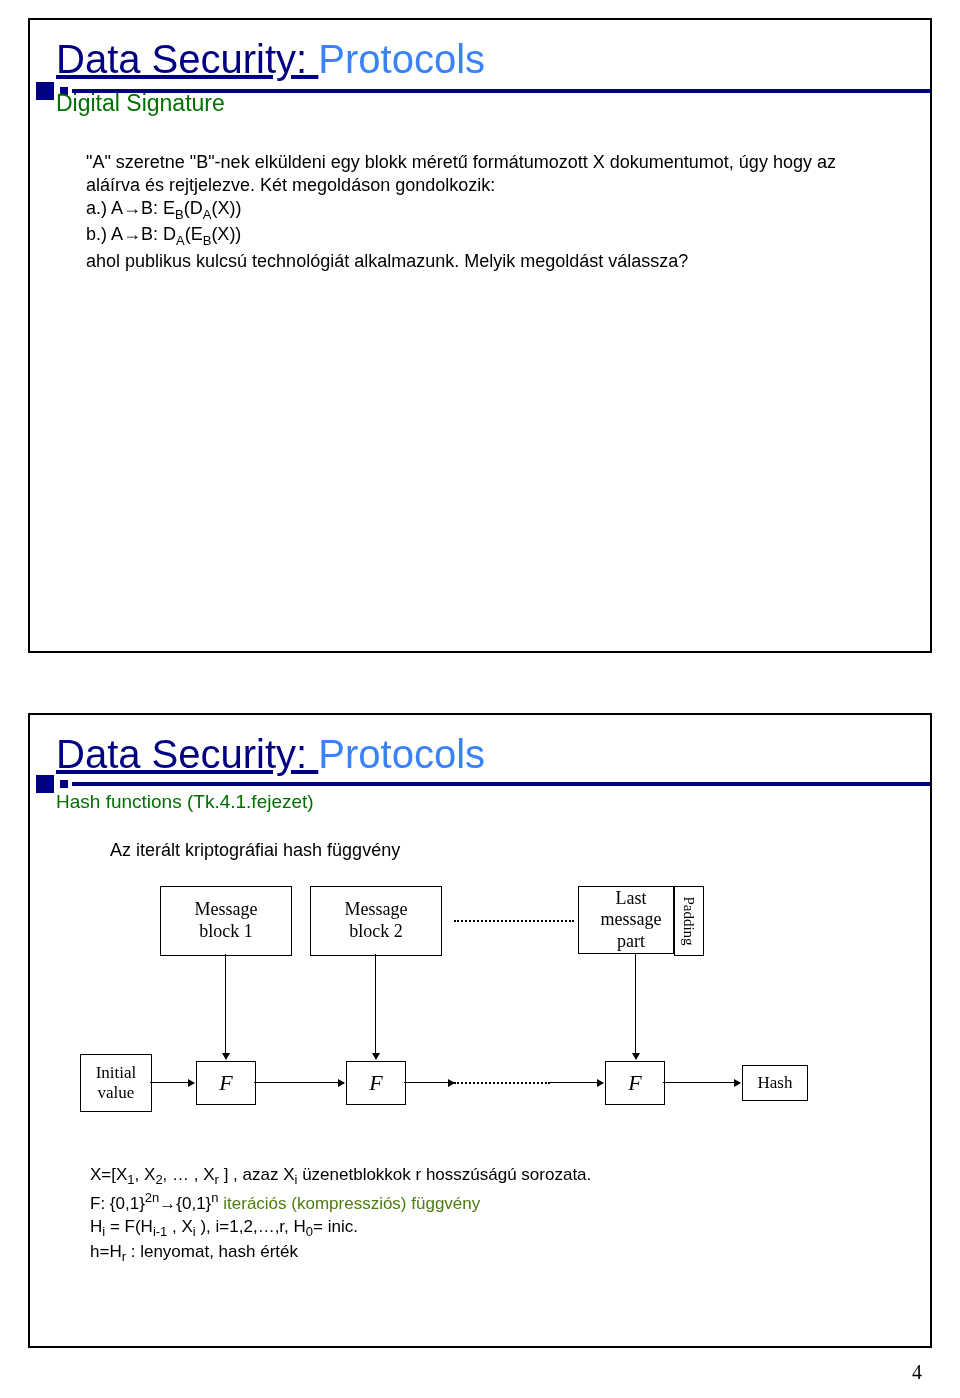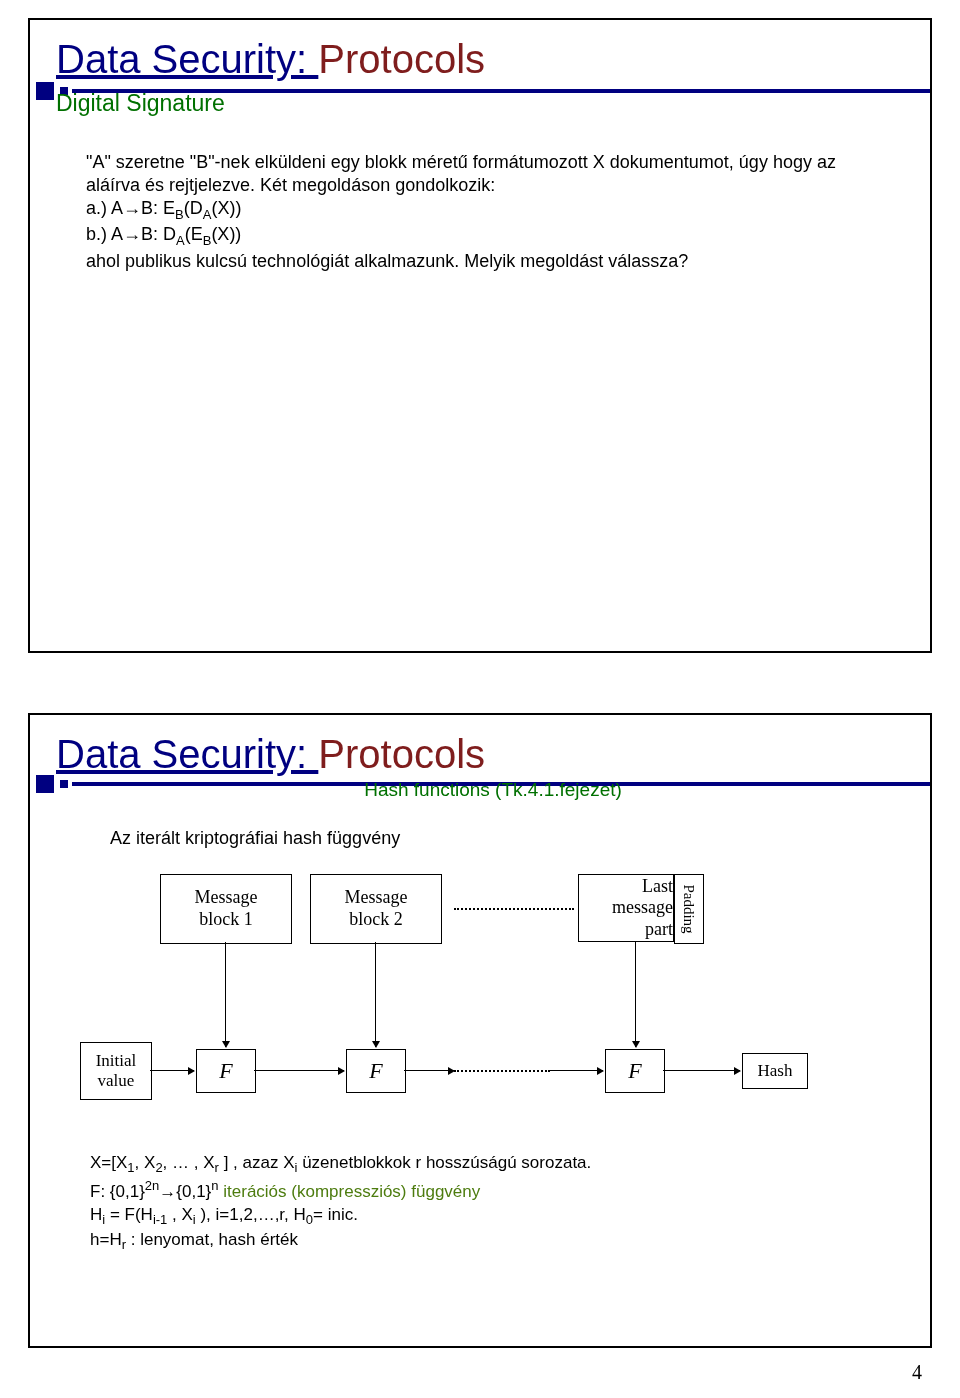--- a/index.html
+++ b/index.html
@@ -39,28 +39,28 @@
   .header-deco .sq-big { width: 18px; height: 18px; background:#000080; margin-left:6px;}
   .header-deco .sq-small { width: 8px; height: 8px; background:#000080; margin-left:6px; }
   .header-deco .line { flex:1; height:4px; background:#000080; margin-left:4px;}
   .slide2 .header-deco { top: 60px; }
   .title-line {
     font-size: 40px;
     font-family: "Trebuchet MS", Arial, sans-serif;
     line-height: 1.05;
   }
   .title-line .part1 { color: #000080; text-decoration: underline; }
-  .title-line .part2 { color: #7f1d1d; }
+  .title-line .part2 { color: #3b82f6; }
   .subtitle {
     color: #007000;
     font-size: 23px;
     font-family: "Trebuchet MS", Arial, sans-serif;
     margin-top: 10px;
   }
-  .slide2 .subtitle { font-size: 19px; margin-top:4px;text-align:center;}
+  .slide2 .subtitle { font-size: 19px; margin-top:16px;}
   .body-area {
     padding: 34px 36px 0 56px;
     font-size: 18px;
     color: #000;
     line-height: 1.28;
   }
   .slide2 .body-area { padding: 26px 36px 0 80px; }
   .gap { height: 22px; }
   .sub { font-size: 13px; vertical-align: sub; }
   .sup { font-size: 13px; vertical-align: super; }
@@ -82,21 +82,21 @@
     font-size: 18px;
     display: flex;
     flex-direction: column;
     align-items: center;
     justify-content: center;
     text-align: center;
     line-height: 1.2;
   }
   .msg1  { left: 80px;  top: 0;   width: 130px; height: 68px; }
   .msg2  { left: 230px; top: 0;   width: 130px; height: 68px; }
-  .lastb { left: 498px; top: 0;   width: 96px;  height: 68px; align-items:flex-end; padding-left:10px; box-sizing:border-box;}
+  .lastb { left: 498px; top: 0;   width: 96px;  height: 68px; align-items:center; padding-left:10px; box-sizing:border-box;}
   .padb  { left: 594px; top: 0;   width: 28px;  height: 68px; }
   .padb span { transform: rotate(90deg); font-size:15px; white-space:nowrap;}
   .fbox  { width: 58px; height: 42px; font-style: italic; font-size:22px;}
   .f1 { left: 116px; top: 175px; }
   .f2 { left: 266px; top: 175px; }
   .f3 { left: 525px; top: 175px; }
   .ivbox { left: 0; top: 168px; width: 70px; height: 56px; font-family:"Times New Roman", serif; font-size:17px;}
   .hashb { left: 662px; top: 179px; width: 64px; height: 34px; font-size:17px;}
   
   .arrow-down { position:absolute; width:0; border-left:1.2px solid #000;}

